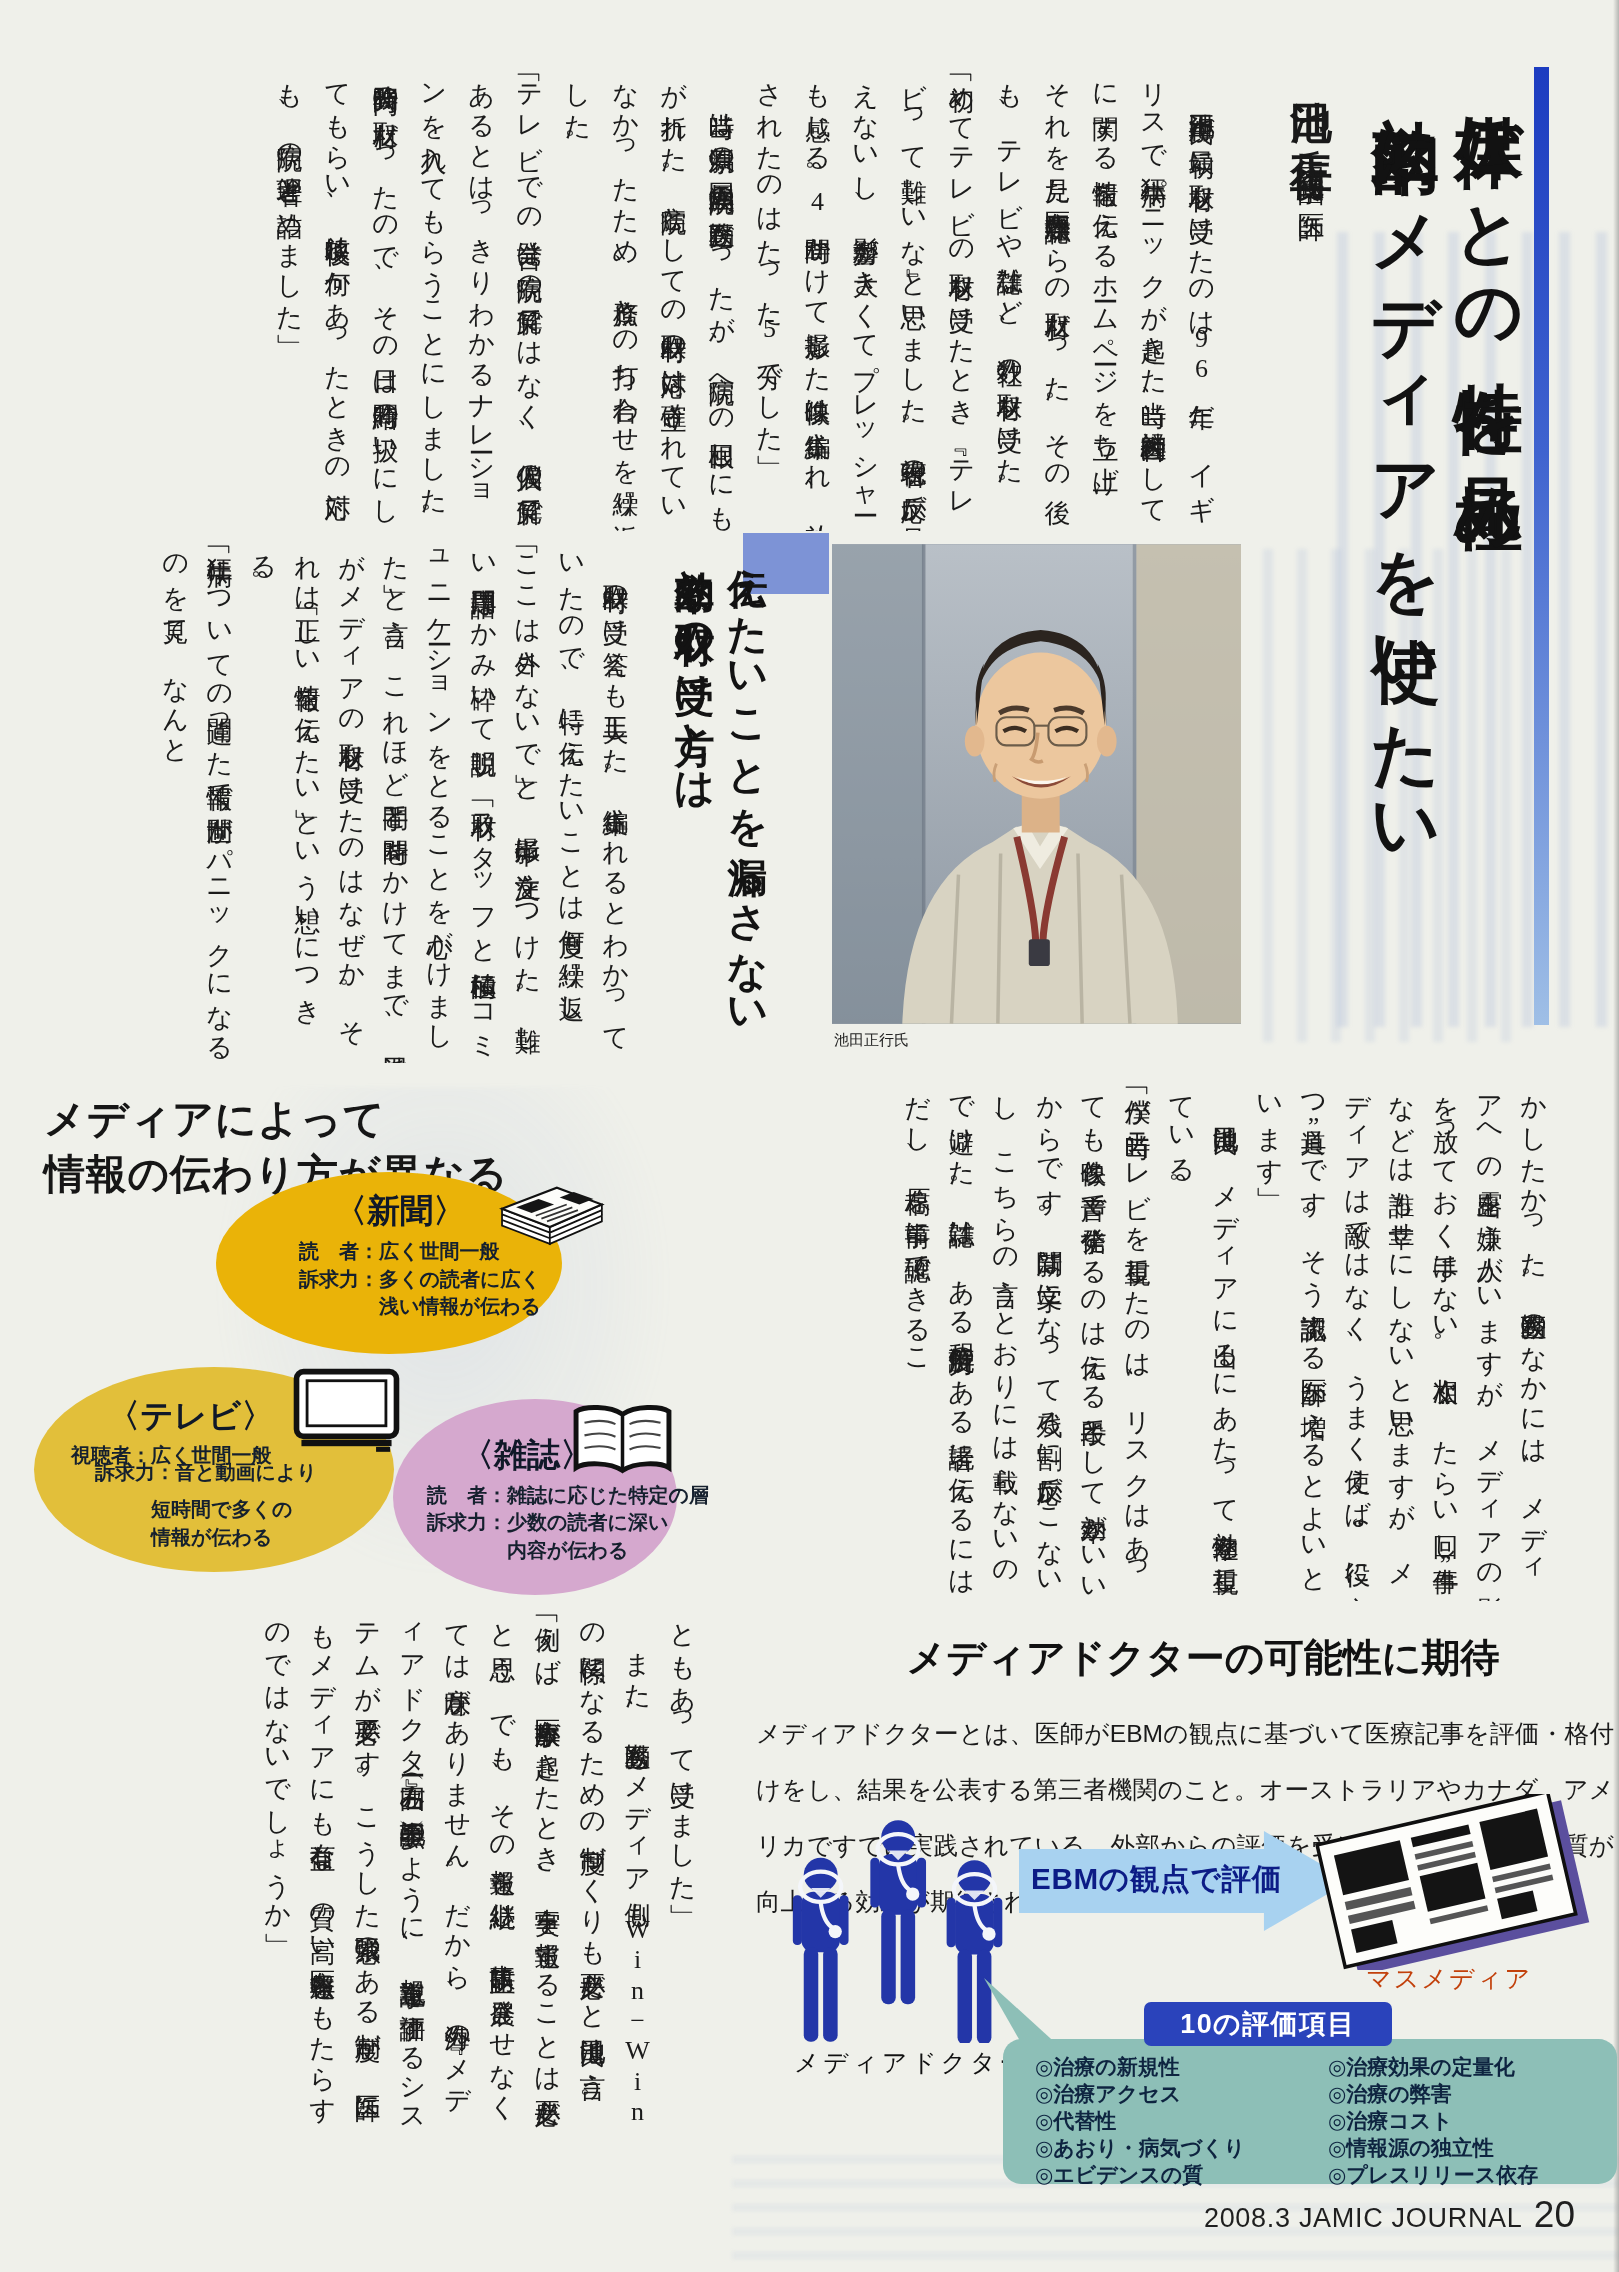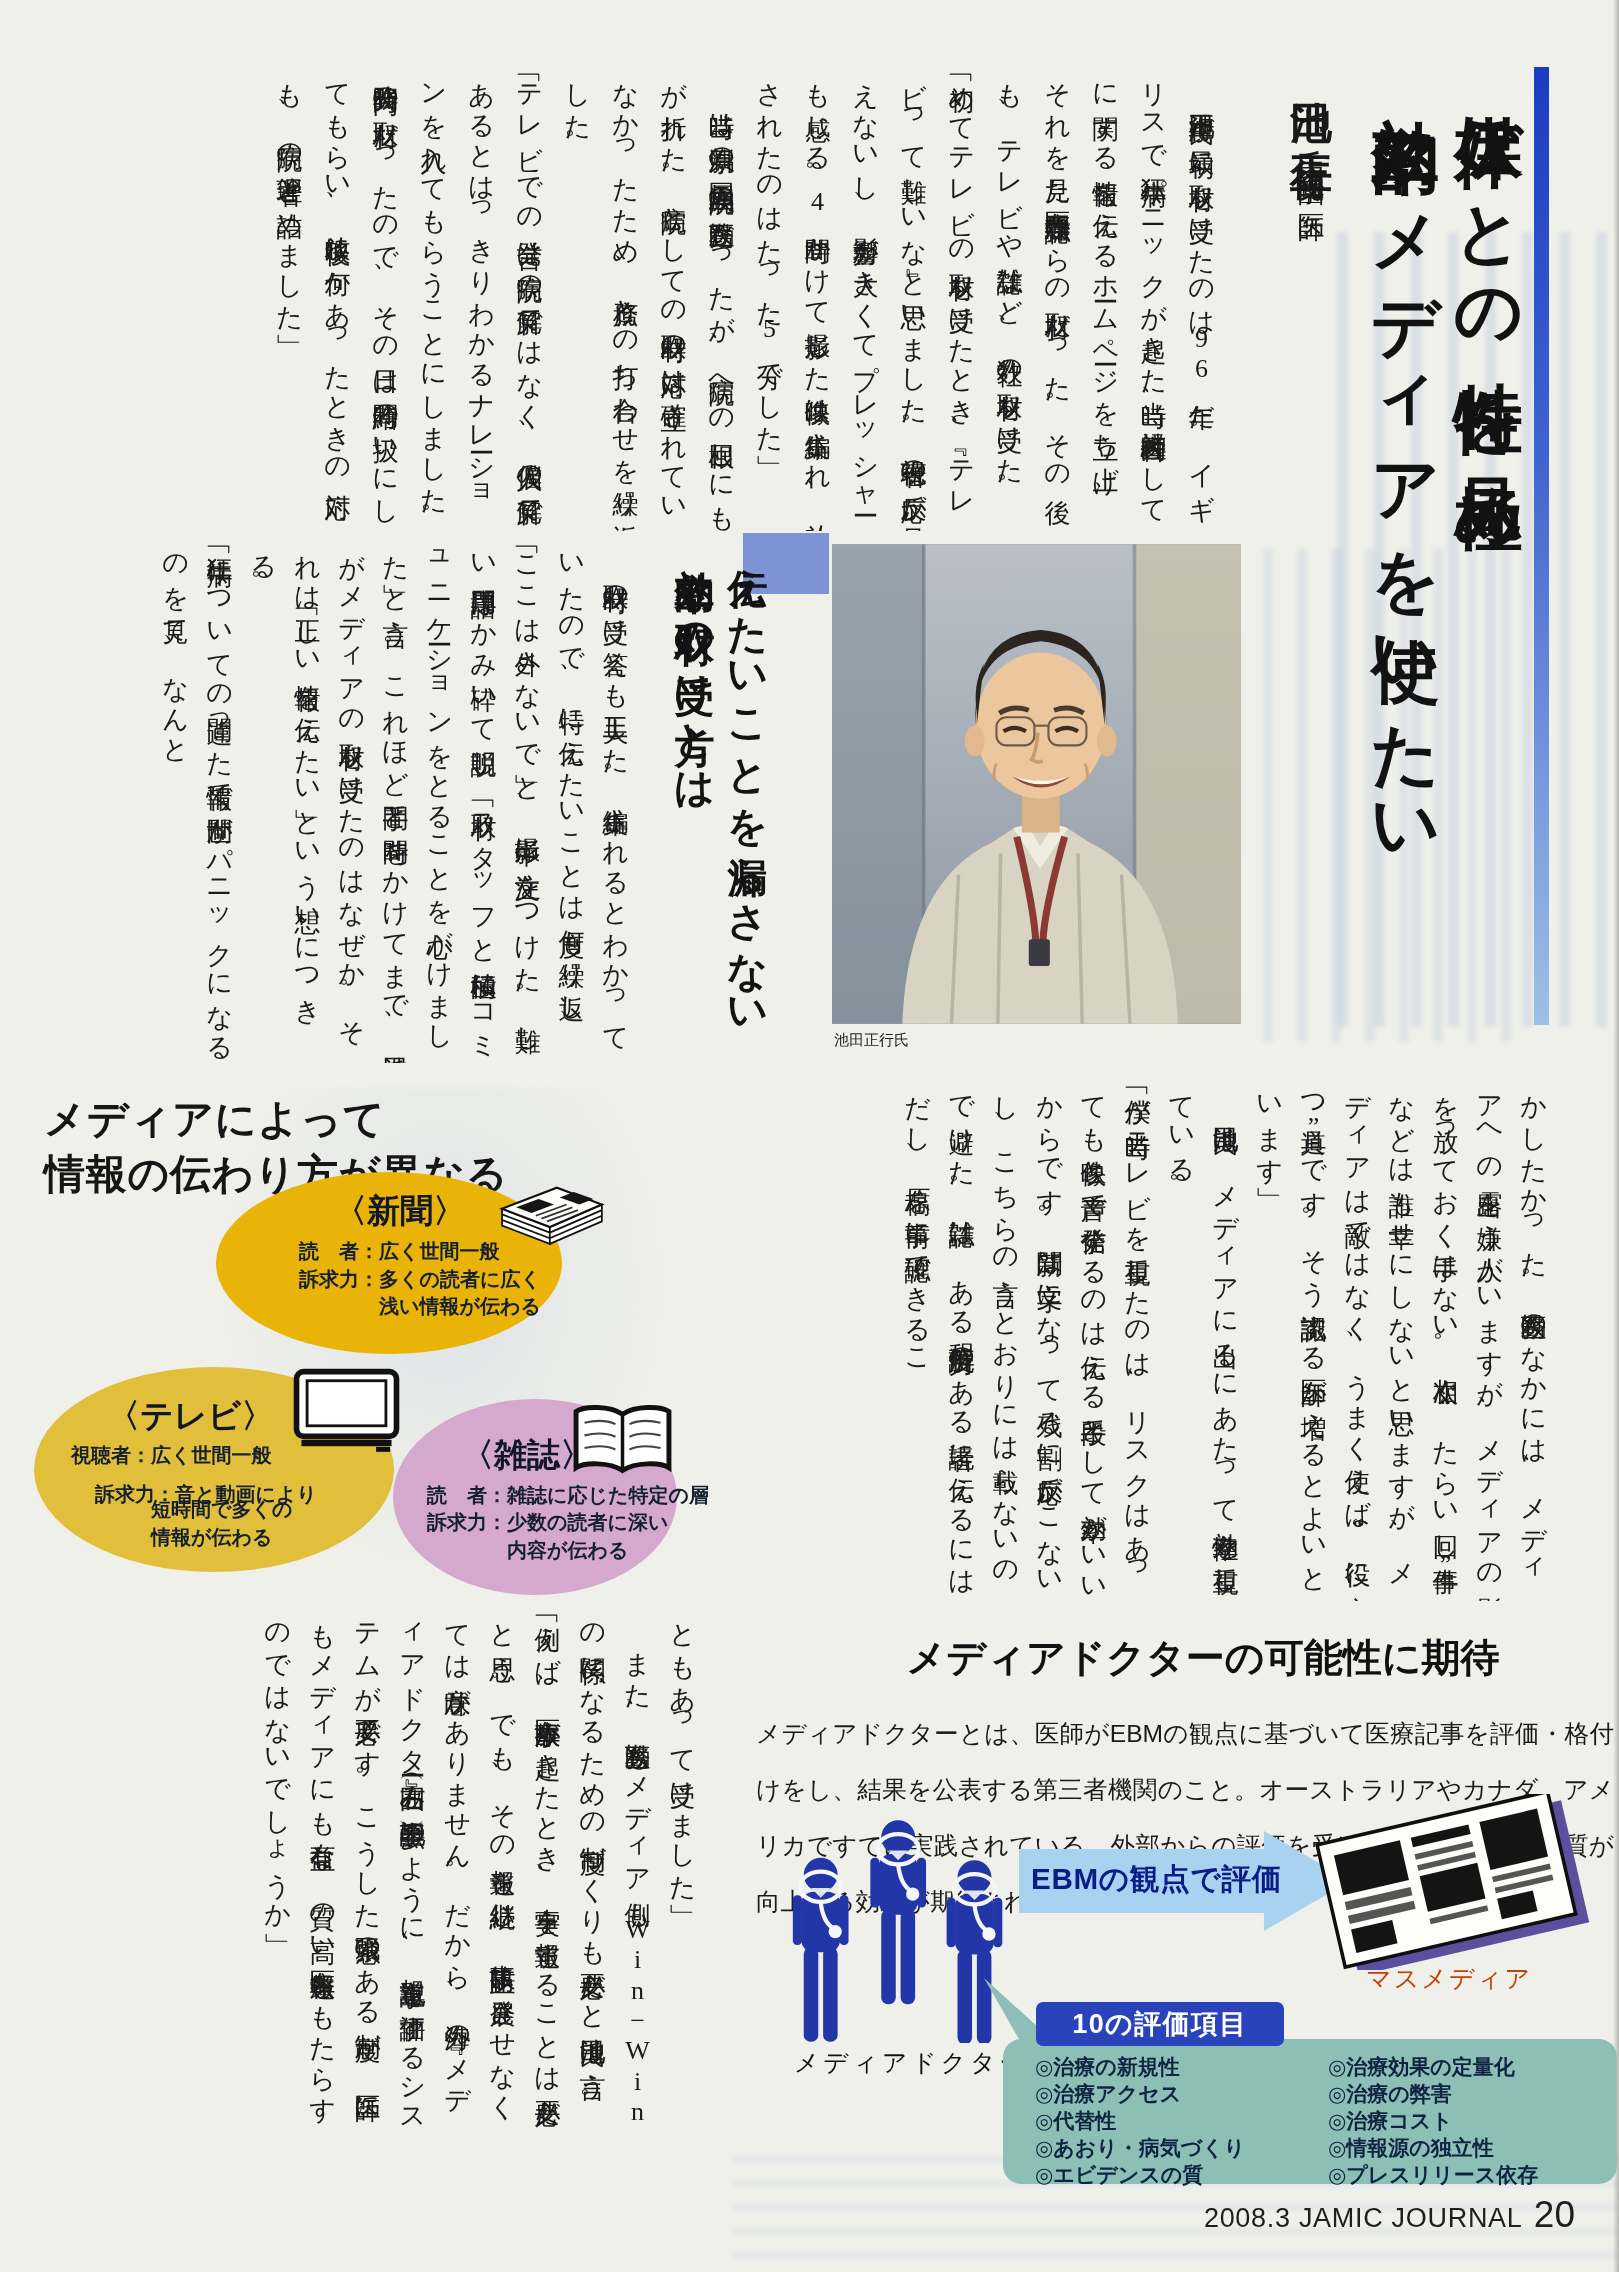--- a/index.html
+++ b/index.html
@@ -72,21 +72,21 @@
     text-align:justify; color:#1a1a1a; }
   #doctors-icon { left:763px; top:1819px; }
   #doctors-label { left:794px; top:2046px; font-size:24.6px; color:#111; letter-spacing:4.2px; }
   #ebm-arrow { left:1019px; top:1831px; width:331px; height:100px; background:#a8d2f0;
     clip-path:polygon(0 18%, 74% 18%, 74% 0, 100% 50%, 74% 100%, 74% 82%, 0 82%); }
   #ebm-arrow-label { left:1031px; top:1859px; font-weight:700; font-size:29.6px; color:#0c1c86; letter-spacing:0.7px; }
   #massmedia-icon { left:1312px; top:1794px; }
   #massmedia-label { left:1366px; top:1962px; font-size:25px; color:#c2410c; letter-spacing:2.1px; }
   #criteria-tail { left:984px; top:1978px; width:77px; height:70px; background:#8dbfb7;
     clip-path:polygon(0 0, 100% 100%, 52% 100%); }
-  #criteria-title-bar { left:1036px; top:2002px; width:248px; height:44px; background:#2a43bb;
+  #criteria-title-bar { left:1144px; top:2002px; width:248px; height:44px; background:#2a43bb;
     border-radius:7px; color:#fff; font-weight:700; font-size:27px; line-height:44px;
     text-align:center; letter-spacing:1.4px; }
   #criteria-box { left:1003px; top:2039px; width:614px; height:145px; background:#8dbfb7; border-radius:18.3px; }
   .criteria-col { position:absolute; top:14px; font-weight:700; font-size:21px; line-height:27px; color:#0e2440; }
   #criteria-col-left  { left:32px; }
   #criteria-col-right { left:325px; }
 
   
   #footer { right:45px; top:2194px; color:#1f1f1f; }
   #footer-text { font-size:27px; letter-spacing:0.7px; }
@@ -191,21 +191,21 @@
         <path d="M30 36 L62 24 L84 32 L52 44 Z" fill="#151515"></path>
         <path d="M92 22 L112 14 L140 24 L120 32 Z" fill="#151515"></path>
         <path d="M58 48 L102 32 M66 52 L110 36 M74 56 L118 40" stroke="#333" stroke-width="2.5"></path>
       </svg>
     </div>
   </div>
 
   <div class="abs ellipse" id="ellipse-tv">
     <div class="ellipse-label" style="left:73px; top:27px;">〈テレビ〉</div>
     <div class="ellipse-line" style="left:37px; top:75px;">視聴者：広く世間一般</div>
-    <div class="ellipse-line" style="left:37px; top:114px;padding-left:24px;">訴求力：音と動画により</div>
+    <div class="ellipse-line" style="left:37px; top:92px;padding-left:24px;">訴求力：音と動画により</div>
     <div class="ellipse-line" style="left:37px; top:129px;">　　　　短時間で多くの</div>
     <div class="ellipse-line" style="left:37px; top:157px;">　　　　情報が伝わる</div>
     <div class="icon-box" style="left:259px; top:1.4px;">
       <svg width="107" height="86" viewBox="0 0 152 122">
         <rect x="5" y="5" width="142" height="92" rx="10" fill="#fff" stroke="#111" stroke-width="8"></rect>
         <rect x="20" y="18" width="112" height="64" fill="#fff" stroke="#111" stroke-width="4"></rect>
         <rect x="12" y="102" width="128" height="9" fill="#111"></rect>
         <rect x="118" y="112" width="20" height="7" fill="#111"></rect>
       </svg>
     </div>

